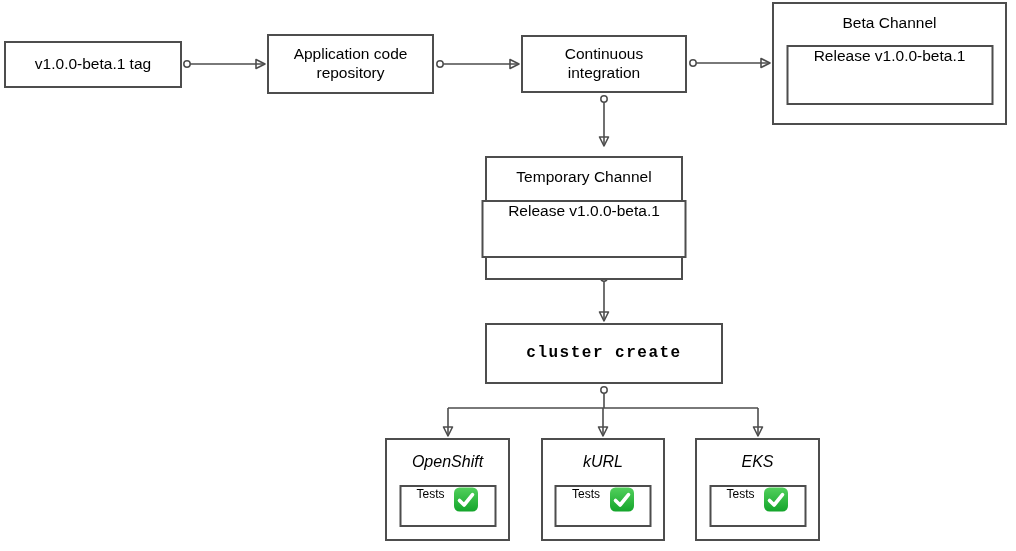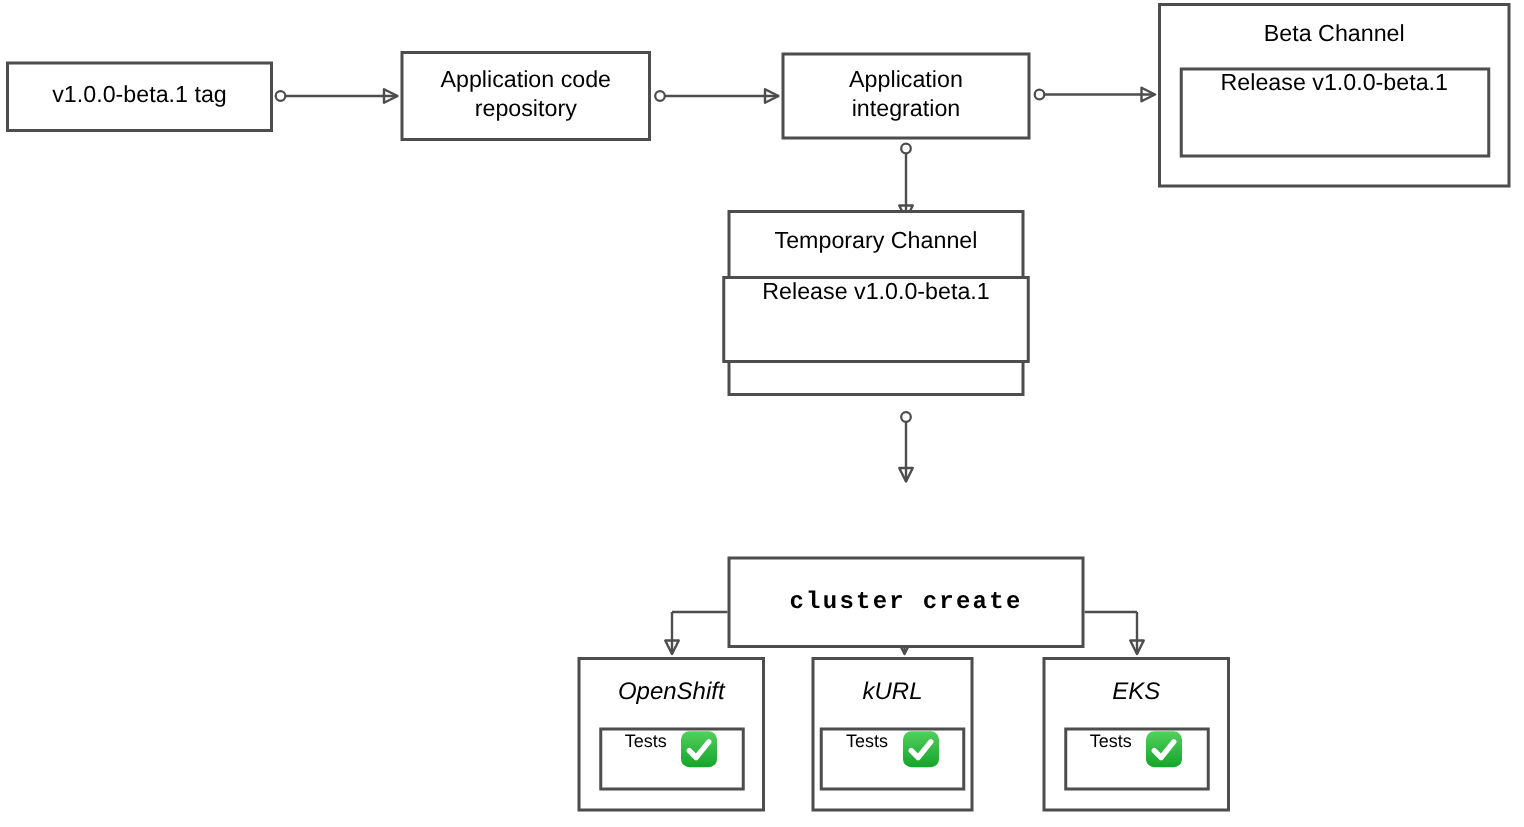--- a/index.html
+++ b/index.html
@@ -73,24 +73,24 @@
     font-weight: bold;
     font-size: 16px;
     letter-spacing: 1.5px;
   }
 
   
   #n-tag       { left: 4px;   top: 41px;  width: 178px; height: 47px;  }
   #n-repo      { left: 267px; top: 34px;  width: 167px; height: 60px;  }
   #n-ci        { left: 521px; top: 35px;  width: 166px; height: 58px;  }
   #n-beta      { left: 772px; top: 2px;   width: 235px; height: 123px; }
-  #n-temp      { left: 485px; top: 140px; width: 198px; height: 124px; }
-  #n-cluster   { left: 485px; top: 323px; width: 238px; height: 61px; margin-top: 48px;  }
+  #n-temp      { left: 485px; top: 156px; width: 198px; height: 124px; }
+  #n-cluster   { left: 485px; top: 323px; width: 238px; height: 61px;  }
   #n-openshift { left: 385px; top: 438px; width: 125px; height: 103px; }
-  #n-kurl      { left: 541px; top: 438px; width: 108px; height: 103px; }
+  #n-kurl      { left: 541px; top: 438px; width: 124px; height: 103px; }
   #n-eks       { left: 695px; top: 438px; width: 125px; height: 103px; }
 </style>
 </head>
 <body>
 
 <div class="canvas">
 
   <svg class="edges" viewBox="0 0 1016 551" xmlns="http://www.w3.org/2000/svg">
     <defs>
       <marker id="dot" markerUnits="userSpaceOnUse" markerWidth="10" markerHeight="10" refX="5" refY="5" orient="auto">
@@ -118,21 +118,21 @@
 
   <div id="n-tag" class="node leaf">
     <span>v1.0.0-beta.1 tag</span>
   </div>
 
   <div id="n-repo" class="node leaf">
     <span class="wrap-narrow">Application code repository</span>
   </div>
 
   <div id="n-ci" class="node leaf">
-    <span class="wrap-narrower">Application integration</span>
+    <span class="wrap-narrower">Continuous integration</span>
   </div>
 
   <div id="n-beta" class="node">
     <div class="group-title">Beta Channel</div>
     <div id="beta-release" class="inner-box release-box">
       <span>Release v1.0.0-beta.1</span>
     </div>
   </div>
 
   <div id="n-temp" class="node">

